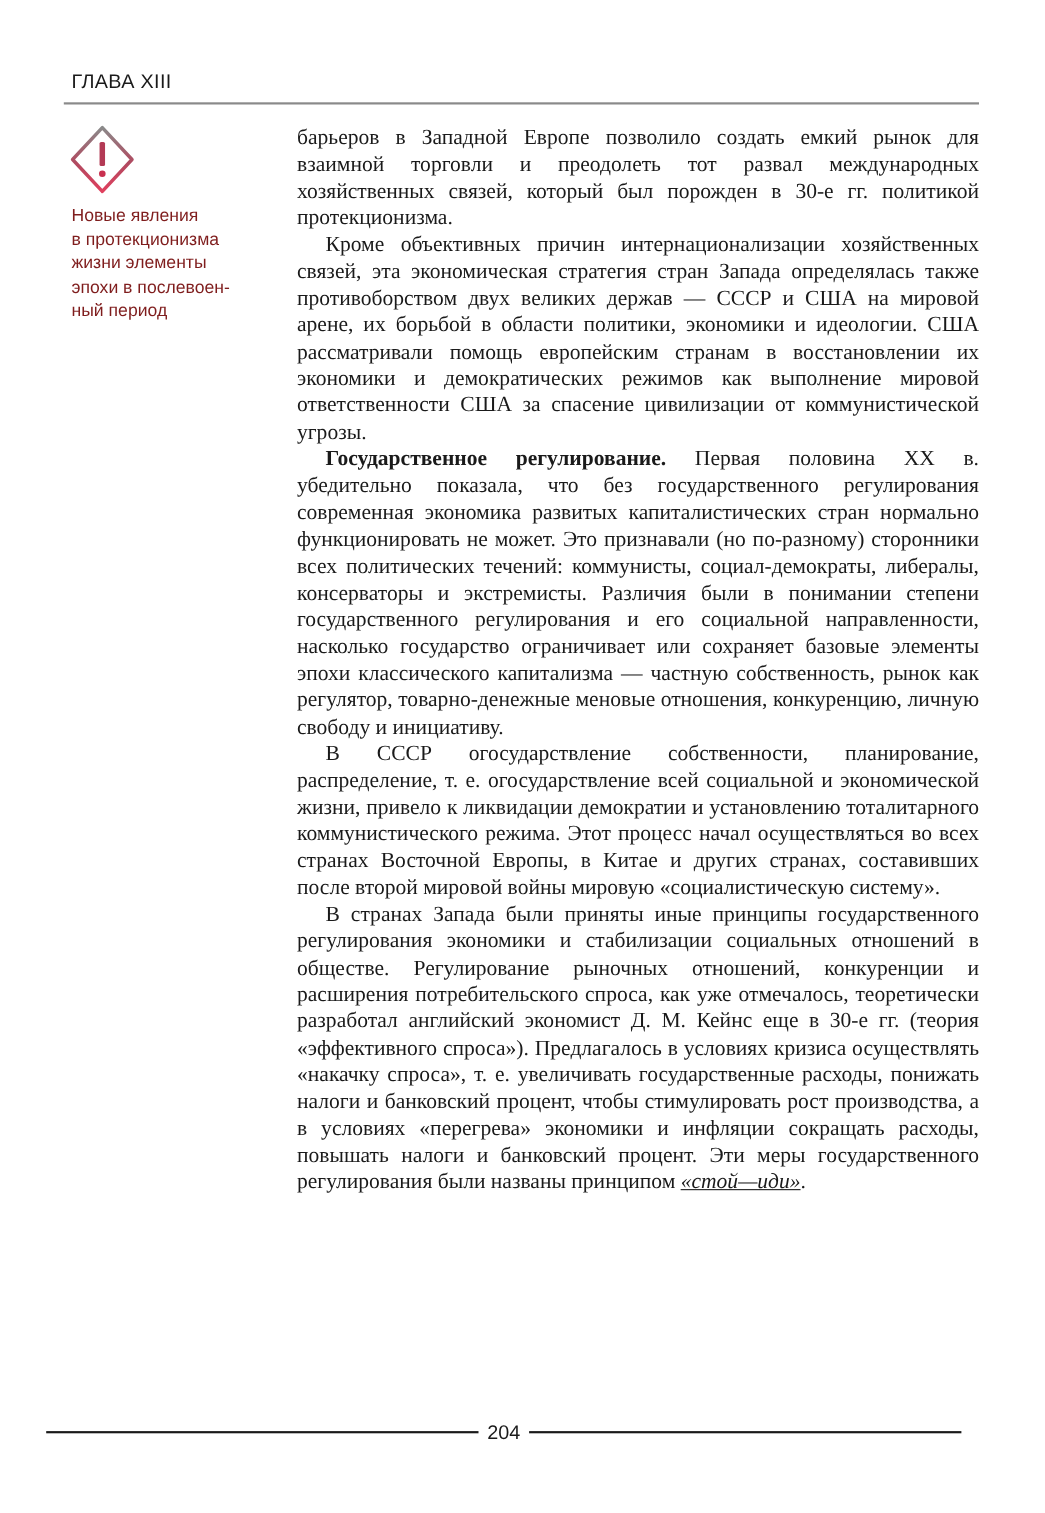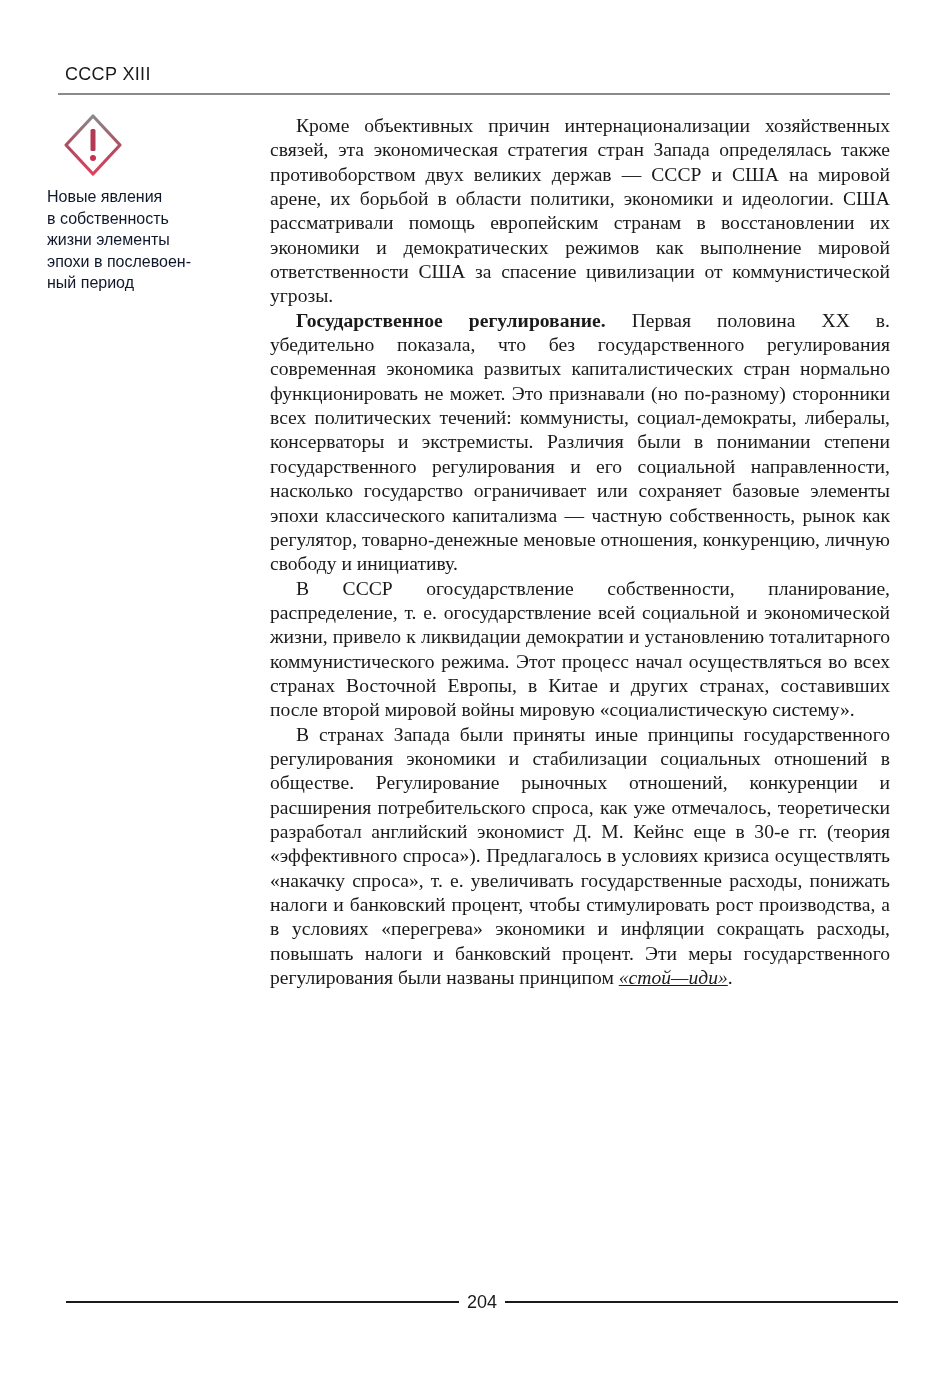--- a/index.html
+++ b/index.html
@@ -8,73 +8,74 @@
       position: absolute; left: 65px; top: 64px; width: 825px;
       font-family: "Liberation Sans", sans-serif; font-size: 18px; letter-spacing: 0.3px;
       color: #1a1a1a;
     }
     .header-rule {
       position: absolute; left: 58px; top: 93px; width: 832px; height: 2px;
       background: #8a8a8a;
     }
     .margin-icon { position: absolute; left: 63px; top: 113px; width: 60px; height: 64px; }
     .margin-note {
-      position: absolute; left: 47px; top: 186px; width: 190px;
+      position: absolute; left: 65px; top: 186px; width: 190px;
       font-family: "Liberation Sans", sans-serif; font-size: 16px; line-height: 21.5px;
-      color: #0f172a;
+      color: #7f1d1d;
     }
     .body-text {
       position: absolute; left: 270px; top: 114px; width: 620px;
       font-family: "Liberation Serif", serif; font-size: 19.6px; line-height: 24.35px;
       text-align: justify; color: #1a1a1a;
     }
     .body-text p { margin: 0; text-indent: 26px; }
     .body-text p.first { text-indent: 0; }
     .bold { font-weight: bold; }
     .ital { font-style: italic; text-decoration: underline; }
     .footer {
-      position: absolute; left: 66px; top: 1290px; width: 832px; height: 24px;
+      position: absolute; left: 42px; top: 1290px; width: 832px; height: 24px;
       display: flex; align-items: center;
     }
     .footer .rule { flex: 1; height: 2px; background: #1a1a1a; }
     .footer .pagenum {
       font-family: "Liberation Sans", sans-serif; font-size: 18px; padding: 0 8px;
       color: #1a1a1a;
     }
   </style>
 </head>
 <body>
 
-<div class="header">СССР XIII</div>
+<div class="header">ГЛАВА XIII</div>
 <div class="header-rule"></div>
 
 <div class="margin-icon">
   <svg width="60" height="64" viewBox="0 0 60 64">
     <defs>
       <linearGradient id="dg" x1="0" y1="0" x2="0" y2="1">
         <stop offset="0" stop-color="#8a8a8a"></stop>
         <stop offset="0.55" stop-color="#b04a60"></stop>
         <stop offset="1" stop-color="#e0405e"></stop>
       </linearGradient>
     </defs>
     <polygon points="30,3 57,32 30,61 3,32" fill="#ffffff" stroke="url(#dg)" stroke-width="3.2" stroke-linejoin="round"></polygon>
     <rect x="27.5" y="16" width="5" height="22" rx="1.5" fill="#b33a55"></rect>
     <circle cx="30" cy="45" r="3" fill="#c9304f"></circle>
   </svg>
 </div>
 
 <div class="margin-note">
   <div>Новые явления</div>
-  <div>в собственность</div>
+  <div>в протекционизма</div>
   <div>жизни элементы</div>
   <div>эпохи в послевоен-</div>
   <div>ный период</div>
 </div>
 
 <div class="body-text">
+  <p class="first">барьеров в Западной Европе позволило создать емкий рынок для взаимной торговли и преодолеть тот развал международных хозяйственных связей, который был порожден в 30-е гг. политикой протекционизма.</p>
   <p>Кроме объективных причин интернационализации хозяйственных связей, эта экономическая стратегия стран Запада определялась также противоборством двух великих держав — СССР и США на мировой арене, их борьбой в области политики, экономики и идеологии. США рассматривали помощь европейским странам в восстановлении их экономики и демократических режимов как выполнение мировой ответственности США за спасение цивилизации от коммунистической угрозы.</p>
   <p><span class="bold">Государственное регулирование.</span><span> Первая половина XX в. убедительно показала, что без государственного регулирования современная экономика развитых капиталистических стран нормально функционировать не может. Это признавали (но по-разному) сторонники всех политических течений: коммунисты, социал-демократы, либералы, консерваторы и экстремисты. Различия были в понимании степени государственного регулирования и его социальной направленности, насколько государство ограничивает или сохраняет базовые элементы эпохи классического капитализма — частную собственность, рынок как регулятор, товарно-денежные меновые отношения, конкуренцию, личную свободу и инициативу.</span></p>
   <p>В СССР огосударствление собственности, планирование, распределение, т. е. огосударствление всей социальной и экономической жизни, привело к ликвидации демократии и установлению тоталитарного коммунистического режима. Этот процесс начал осуществляться во всех странах Восточной Европы, в Китае и других странах, составивших после второй мировой войны мировую «социалистическую систему».</p>
   <p><span>В странах Запада были приняты иные принципы государственного регулирования экономики и стабилизации социальных отношений в обществе. Регулирование рыночных отношений, конкуренции и расширения потребительского спроса, как уже отмечалось, теоретически разработал английский экономист Д. М. Кейнс еще в 30-е гг. (теория «эффективного спроса»). Предлагалось в условиях кризиса осуществлять «накачку спроса», т. е. увеличивать государственные расходы, понижать налоги и банковский процент, чтобы стимулировать рост производства, а в условиях «перегрева» экономики и инфляции сокращать расходы, повышать налоги и банковский процент. Эти меры государственного регулирования были названы принципом </span><span class="ital">«стой—иди»</span><span>.</span></p>
 </div>
 
 <div class="footer">
   <div class="rule"></div>
   <span class="pagenum">204</span>
   <div class="rule"></div>

